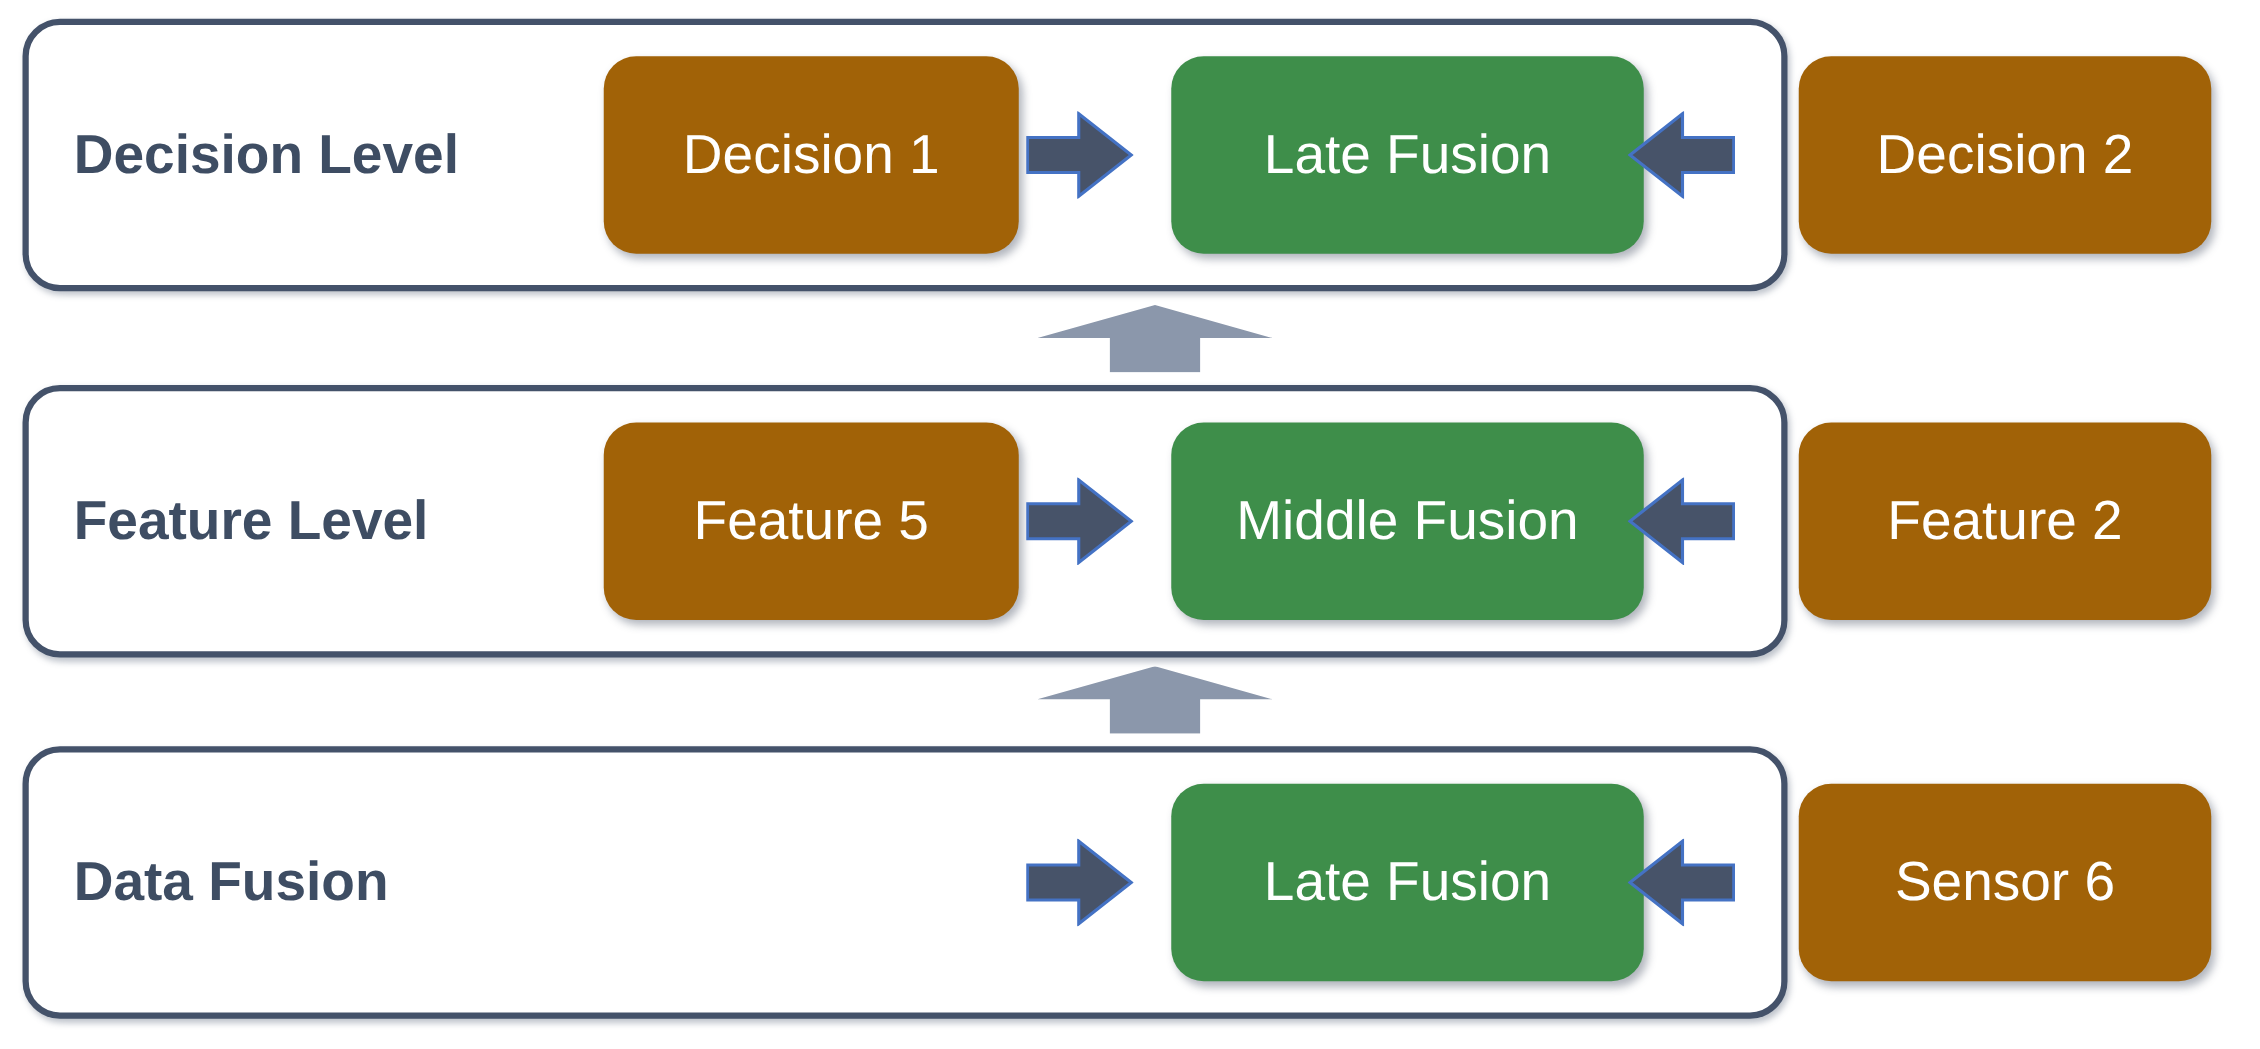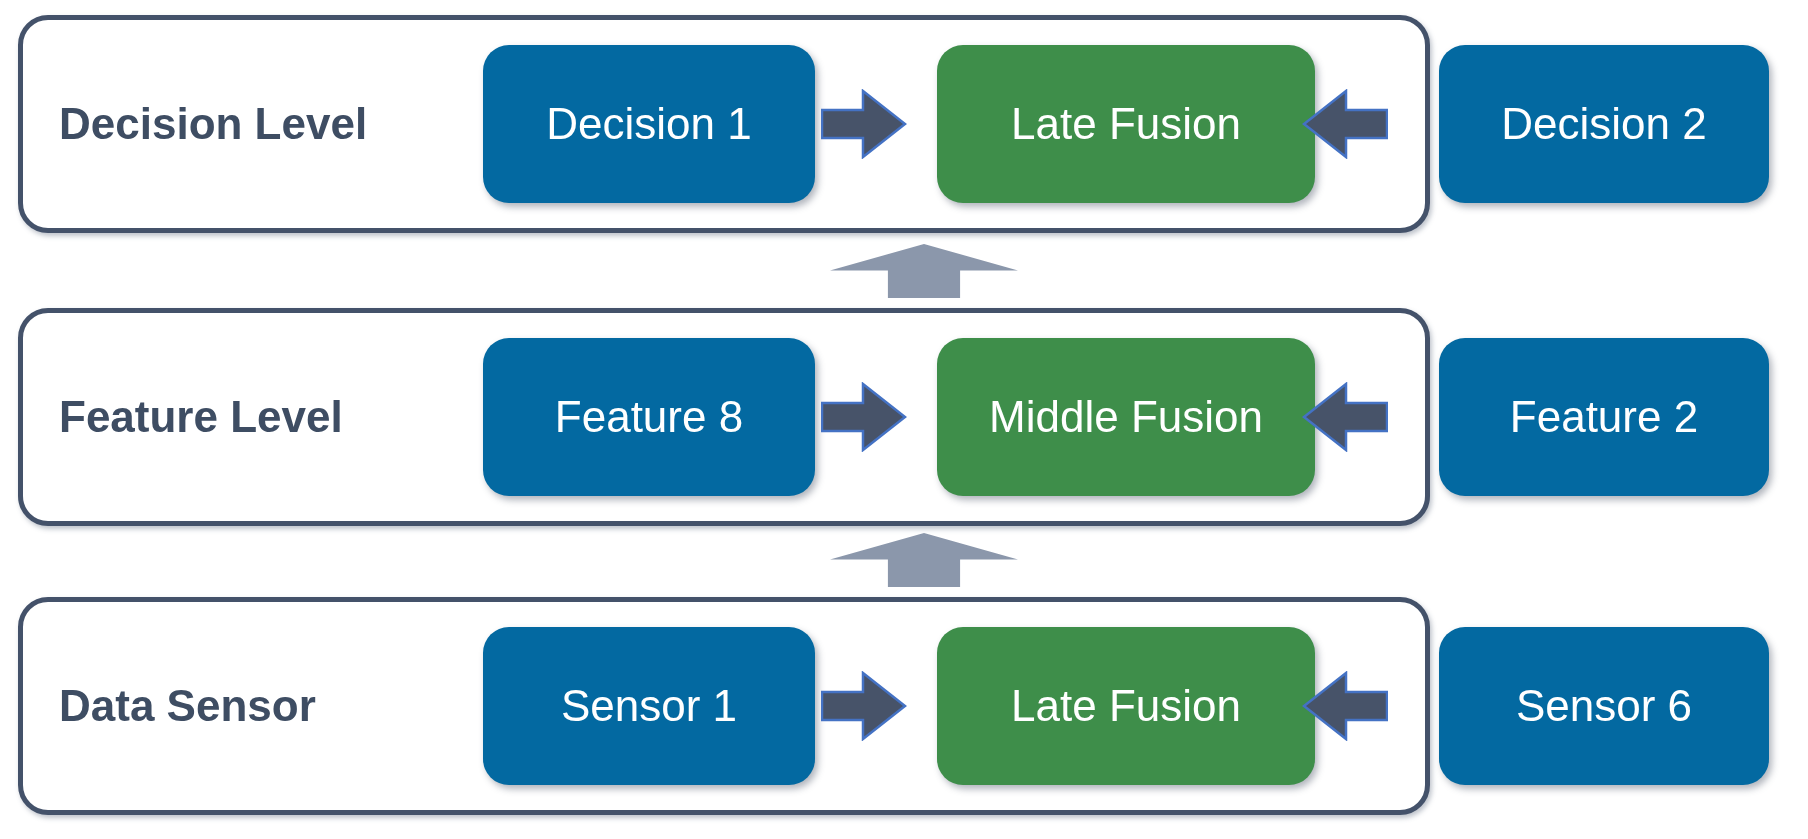--- a/index.html
+++ b/index.html
@@ -20,21 +20,21 @@
     position:absolute;left:36px;top:50%;transform:translateY(-50%);
     font-size:44px;font-weight:bold;color:#3e4d63;white-space:nowrap;
   }
   .node{
     position:absolute;top:50%;transform:translateY(-50%);
     height:158px;border-radius:26px;
     display:flex;align-items:center;justify-content:center;
     color:#ffffff;font-size:44px;white-space:nowrap;
     box-shadow:3px 4px 7px rgba(60,70,90,0.40);
   }
-  .node-dark{background:#0369a1;}
+  .node-dark{background:#a16207;}
   .node-green{background:#3e8e4a;margin-left:24px;}
   .left-node{left:460px;width:332px;}
   .fusion-node{left:890px;width:378px;}
   .right-node{left:1380px;width:330px;margin-left:36px;}
   .harrow{
     position:absolute;top:50%;transform:translateY(-50%);
     width:86px;height:70px;display:block;
   }
   .harrow-right{left:798px;}
   .harrow-left{left:1279px;}
@@ -61,36 +61,35 @@
     <svg class="harrow harrow-left" viewBox="0 0 86 70">
       <polygon points="85,21 44,21 44,2 2,35 44,68 44,49 85,49" fill="#475369" stroke="#4472c4" stroke-width="2.5"></polygon>
     </svg>
     <div class="node node-dark right-node">Decision 2</div>
   </div>
 
   <div class="up-arrow up-arrow-1"></div>
 
   <div class="level-row row-2">
     <div class="row-label">Feature Level</div>
-    <div class="node node-dark left-node">Feature 8</div>
+    <div class="node node-dark left-node">Feature 5</div>
     <svg class="harrow harrow-right" viewBox="0 0 86 70">
       <polygon points="1,21 42,21 42,2 84,35 42,68 42,49 1,49" fill="#475369" stroke="#4472c4" stroke-width="2.5"></polygon>
     </svg>
     <div class="node node-green fusion-node">Middle Fusion</div>
     <svg class="harrow harrow-left" viewBox="0 0 86 70">
       <polygon points="85,21 44,21 44,2 2,35 44,68 44,49 85,49" fill="#475369" stroke="#4472c4" stroke-width="2.5"></polygon>
     </svg>
     <div class="node node-dark right-node">Feature 2</div>
   </div>
 
   <div class="up-arrow up-arrow-2"></div>
 
   <div class="level-row row-3">
-    <div class="row-label">Data Sensor</div>
-    <div class="node node-dark left-node">Sensor 1</div>
+    <div class="row-label">Data Fusion</div>
     <svg class="harrow harrow-right" viewBox="0 0 86 70">
       <polygon points="1,21 42,21 42,2 84,35 42,68 42,49 1,49" fill="#475369" stroke="#4472c4" stroke-width="2.5"></polygon>
     </svg>
     <div class="node node-green fusion-node">Late Fusion</div>
     <svg class="harrow harrow-left" viewBox="0 0 86 70">
       <polygon points="85,21 44,21 44,2 2,35 44,68 44,49 85,49" fill="#475369" stroke="#4472c4" stroke-width="2.5"></polygon>
     </svg>
     <div class="node node-dark right-node">Sensor 6</div>
   </div>
 

